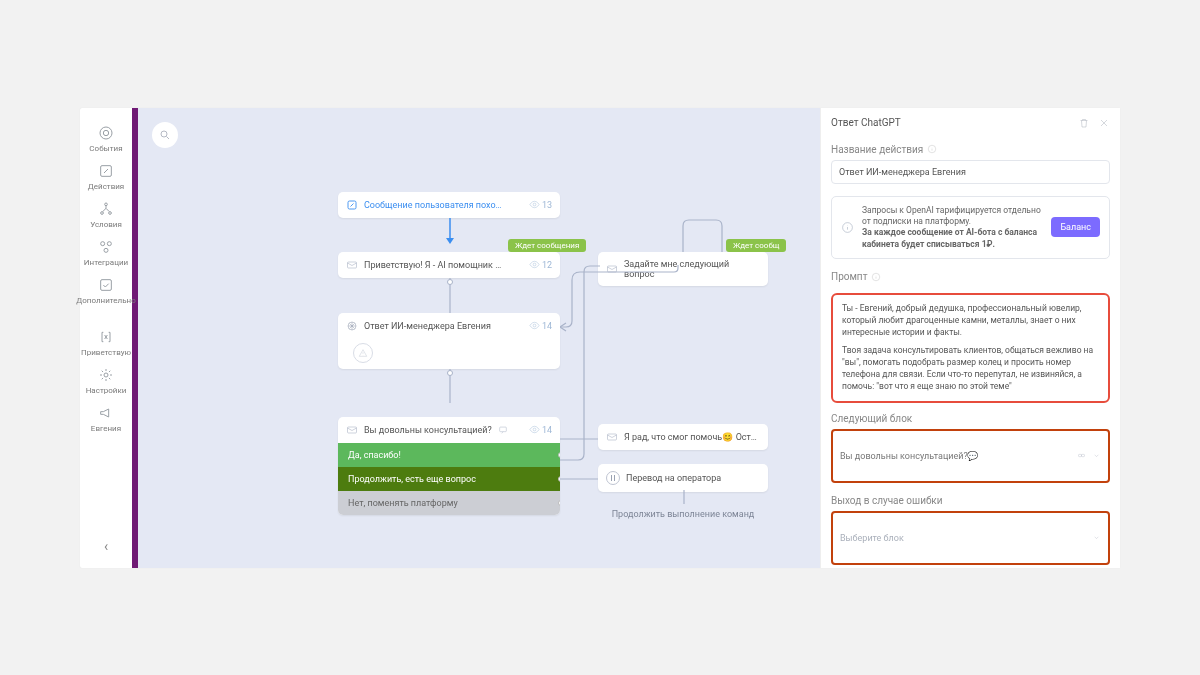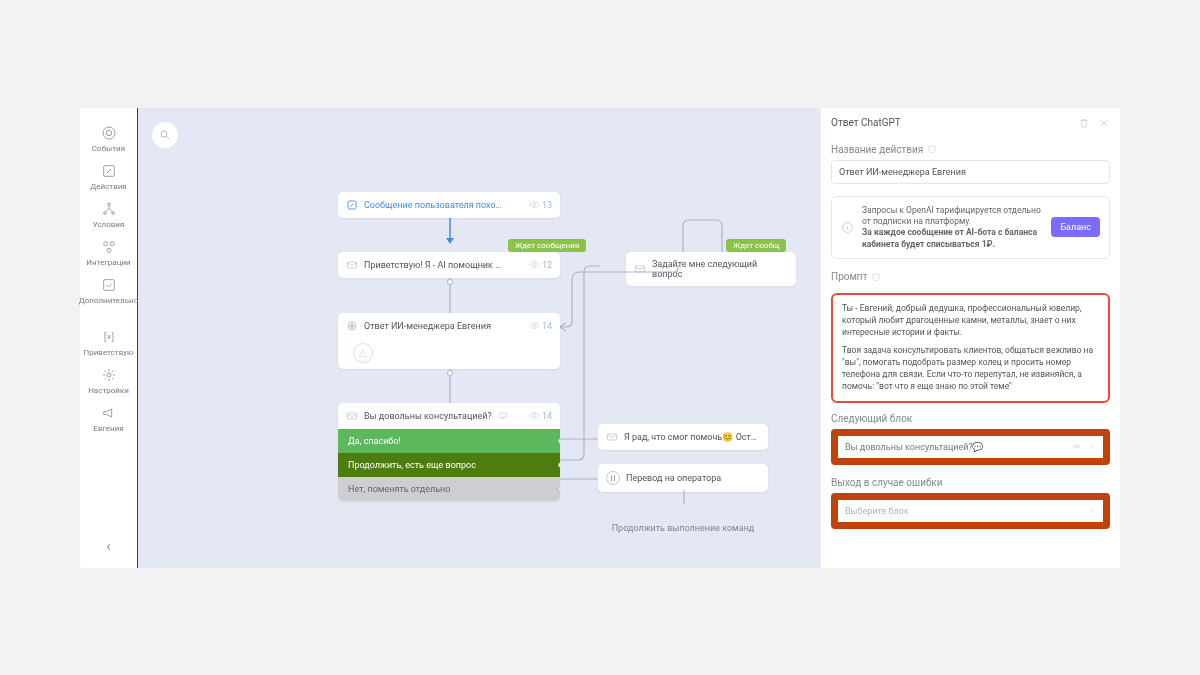--- a/index.html
+++ b/index.html
@@ -1,18 +1,18 @@
 <!DOCTYPE html>
 <html><head>
 <meta charset="utf-8">
 <style>
 * { box-sizing: border-box; margin: 0; padding: 0; font-family: -apple-system, BlinkMacSystemFont, "Segoe UI", Roboto, Arial, sans-serif; }
 body { background: #f2f2f2; width: 1200px; height: 675px; overflow: hidden; display: flex; align-items: center; justify-content: center; }
 .frame { width: 1040px; height: 460px; background: #fff; display: flex; position: relative; border-radius: 2px; box-shadow: 0 0 1px rgba(0,0,0,.1); }
-.leftnav { width: 58px; border-right: 1px solid #701a75; display: flex; flex-direction: column; align-items: center; padding-top: 12px; }
+.leftnav { width: 58px; border-right: 6px solid #701a75; display: flex; flex-direction: column; align-items: center; padding-top: 12px; }
 .nav-item { display: flex; flex-direction: column; align-items: center; gap: 3px; color: #7a7a7a; font-size: 8px; padding: 5px 0; cursor: pointer; width: 100%; }
 .nav-item svg { width: 16px; height: 16px; stroke: #9aa0a6; fill: none; stroke-width: 1.5; }
 .nav-sep { height: 14px; }
 .collapse-btn { margin-top: auto; margin-bottom: 14px; color: #888; font-size: 14px; cursor: pointer; }
 .canvas { flex: 1; background: #e4e8f4; position: relative; overflow: hidden; }
 .search-circle { position: absolute; top: 14px; left: 14px; width: 26px; height: 26px; border-radius: 50%; background: #fff; display: flex; align-items: center; justify-content: center; cursor: pointer; }
 .search-circle svg { width: 12px; height: 12px; stroke: #b5b9c4; fill: none; stroke-width: 2; }
 .node { position: absolute; background: #fff; border-radius: 5px; box-shadow: 0 1px 2px rgba(0,0,0,.07); }
 .node-row { display: flex; align-items: center; gap: 6px; padding: 7px 8px; font-size: 9px; color: #555; }
 .node-row.trigger { color: #3b8ef0; }
@@ -35,21 +35,21 @@
 .dr-head .ic { margin-left: auto; display: flex; gap: 8px; }
 .dr-head svg { width: 12px; height: 12px; stroke: #aab0bb; fill: none; cursor: pointer; }
 .dr-sec { padding: 6px 10px; }
 .lbl { display: flex; align-items: center; gap: 4px; color: #888; font-size: 10px; margin-bottom: 5px; }
 .lbl svg { width: 10px; height: 10px; stroke: #bbb; fill: none; }
 .txt-in { width: 100%; border: 1px solid #e3e6ec; border-radius: 4px; padding: 6px 7px; font-size: 9px; color: #555; background: #fff; }
 .info-box { margin: 6px 10px; border: 1px solid #e3e6ec; border-radius: 5px; padding: 8px 9px; display: flex; gap: 8px; align-items: center; }
 .info-txt { font-size: 8.5px; color: #666; line-height: 1.35; flex: 1; }
 .btn-bal { background: #7c6bff; color: #fff; border: none; border-radius: 4px; padding: 5px 9px; font-size: 9px; cursor: pointer; }
 .prompt-box { margin: 4px 10px; border: 2px solid #e74c3c; border-radius: 6px; padding: 8px 9px; font-size: 8.5px; color: #555; line-height: 1.4; }
-.sel { width: 100%; border: 7px solid #c2410c; border-radius: 4px; padding: 6px 7px; font-size: 9px; color: #777; background: #fff; display: flex; align-items: center; justify-content: space-between; cursor: pointer; }
+.sel { width: 100%; border: 2px solid #c2410c; border-radius: 4px; padding: 20px 7px; font-size: 9px; color: #777; background: #fff; display: flex; align-items: center; justify-content: space-between; cursor: pointer; }
 .sel svg { width: 9px; height: 9px; stroke: #aeb4c0; fill: none; }
 .chat-ico { width: 10px; height: 10px; display: inline-block; }
 .pause-circ { width: 14px; height: 14px; border: 1px solid #bfc5d2; border-radius: 50%; display: flex; align-items: center; justify-content: center; flex-shrink: 0; }
 .pause-circ span { width: 1.5px; height: 6px; background: #9aa2b2; margin: 0 .7px; display: inline-block; }
 </style>
 </head>
 <body>
 
 <div class="frame">
 
@@ -159,21 +159,21 @@
           <svg viewBox="0 0 24 24">
               <path d="M2 12s4-7 10-7 10 7 10 7-4 7-10 7S2 12 2 12z"></path>
               <circle cx="12" cy="12" r="3"></circle>
             </svg>
           <span>12</span>
         </span>
       </div>
     </div>
 
     <div class="tag" style="left:588px; top:131px;">Ждет сообщ</div>
-    <div class="node" style="left:488px; top:144px; width:170px;">
+    <div class="node" style="left:460px; top:144px; width:170px;">
       <div class="node-row">
         <svg viewBox="0 0 24 24" stroke="#9aa5b8" fill="none">
             <rect x="3" y="6" width="18" height="12" rx="2"></rect>
             <path d="M3 8l9 5 9-5"></path>
           </svg>
         <span>Задайте мне следующий вопрос</span>
       </div>
     </div>
 
     <svg class="arrow" style="left:306px; top:170px; width:12px; height:36px;" viewBox="0 0 12 36">
@@ -211,42 +211,42 @@
 
     <svg class="arrow" style="left:500px; top:108px; width:90px; height:36px;" viewBox="0 0 90 36">
       <path d="M45 36 V10 Q45 4 51 4 H78 Q84 4 84 10 V36" stroke="#a9b3c9" stroke-width="1.2" fill="none"></path>
     </svg>
 
     <svg class="arrow" style="left:306px; top:261px; width:12px; height:34px;" viewBox="0 0 12 34">
       <path d="M6 0 V34" stroke="#a9b3c9" stroke-width="1.2" fill="none"></path>
         <circle cx="6" cy="4" r="2.5" fill="#fff" stroke="#a9b3c9"></circle>
     </svg>
 
-    <div class="qr-block" style="left:200px; top:295px;">
+    <div class="qr-block" style="left:200px; top:309px;">
       <div class="qr-head">
         <svg viewBox="0 0 24 24" stroke="#9aa5b8" fill="none" width="12" height="12">
             <rect x="3" y="6" width="18" height="12" rx="2"></rect>
             <path d="M3 8l9 5 9-5"></path>
           </svg>
         <span>Вы довольны консультацией?</span>
         <svg class="chat-ico" viewBox="0 0 24 24" stroke="#9aa5b8" fill="none">
             <rect x="4" y="5" width="16" height="11" rx="2"></rect>
             <path d="M9 20l3-4"></path>
           </svg>
         <span class="eye" style="margin-left:auto;">
           <svg viewBox="0 0 24 24">
               <path d="M2 12s4-7 10-7 10 7 10 7-4 7-10 7S2 12 2 12z"></path>
               <circle cx="12" cy="12" r="3"></circle>
             </svg>
           <span>14</span>
         </span>
       </div>
       <div class="qr-opt green"><span>Да, спасибо!</span><span class="qr-dot"></span></div>
       <div class="qr-opt blue"><span>Продолжить, есть еще вопрос</span><span class="qr-dot"></span></div>
-      <div class="qr-opt gray"><span>Нет, поменять отдельно</span><span class="qr-dot"></span></div>
+      <div class="qr-opt gray"><span>Нет, поменять платформу</span><span class="qr-dot"></span></div>
     </div>
 
     <div class="node" style="left:460px; top:316px; width:170px;">
       <div class="node-row">
         <svg viewBox="0 0 24 24" stroke="#9aa5b8" fill="none">
             <rect x="3" y="6" width="18" height="12" rx="2"></rect>
             <path d="M3 8l9 5 9-5"></path>
           </svg>
         <span style="white-space:nowrap; overflow:hidden; text-overflow:ellipsis;"><span>Я рад, что смог помочь😊 Оставьте ваш н</span></span>
       </div>
@@ -256,21 +256,21 @@
       <div class="node-row">
         <span class="pause-circ">
             <span></span>
             <span></span>
           </span>
         <span>Перевод на оператора</span>
       </div>
     </div>
 
     <div class="node" style="left:460px; top:395px; width:170px; box-shadow:none; background:transparent; text-align:center;">
-      <div style="font-size:9px; color:#7d8596; padding:6px;margin-top:14px;">Продолжить выполнение команд</div>
+      <div style="font-size:9px; color:#7d8596; padding:6px;">Продолжить выполнение команд</div>
     </div>
 
     <svg class="arrow" style="left:422px; top:328px; width:38px; height:6px;" viewBox="0 0 38 6">
         <path d="M0 3 H38" stroke="#a9b3c9" stroke-width="1.2"></path>
       </svg>
 
     <svg class="arrow" style="left:422px; top:156px; width:40px; height:200px;" viewBox="0 0 40 200">
       <path d="M0 196 H18 Q24 196 24 190 V8 Q24 2 30 2 H40" stroke="#a9b3c9" stroke-width="1.2" fill="none"></path>
     </svg>
 

